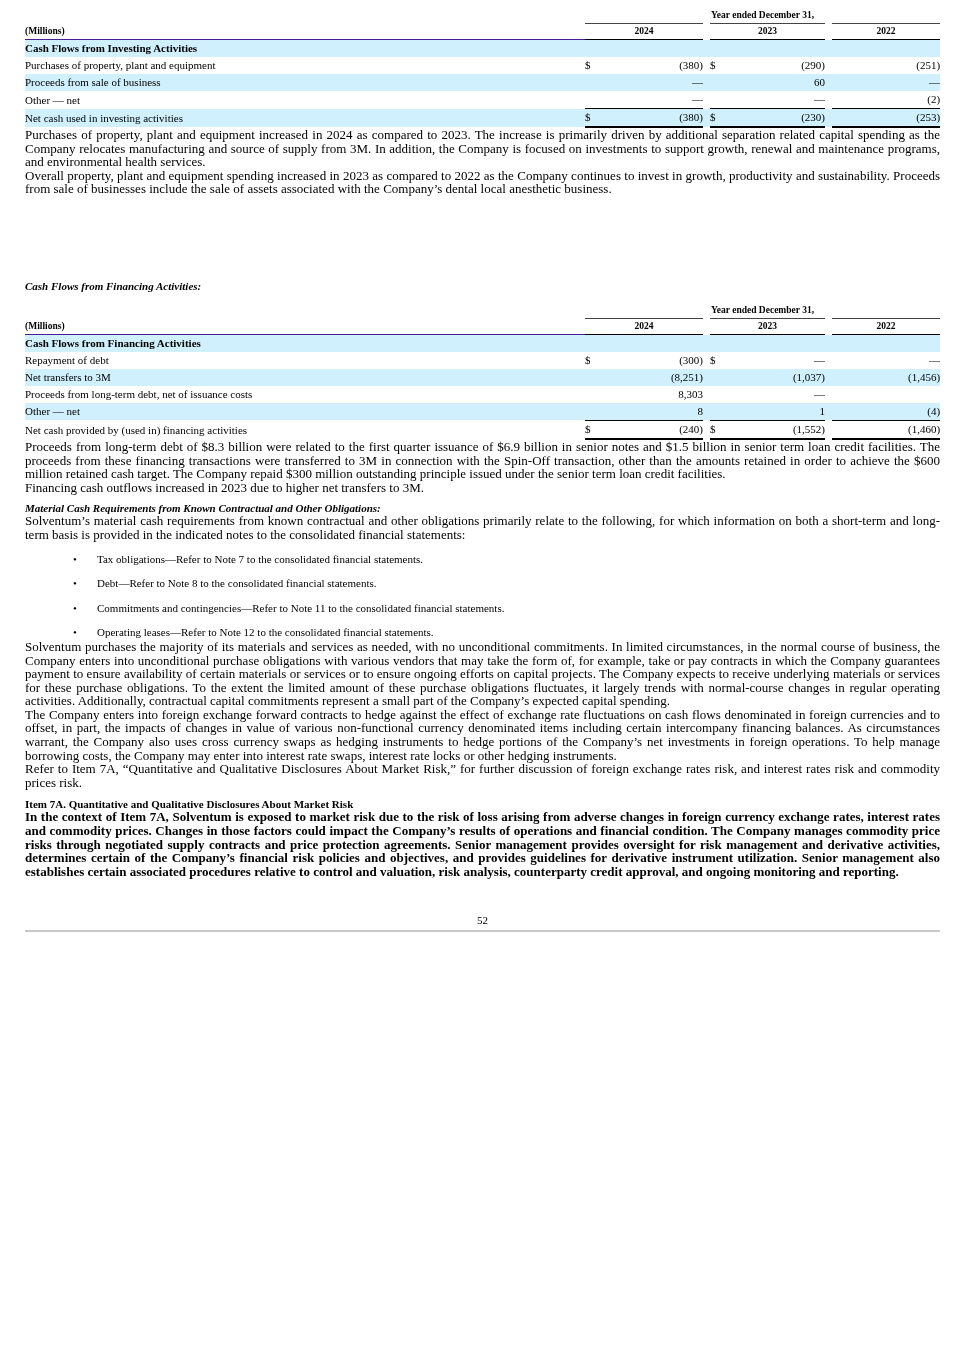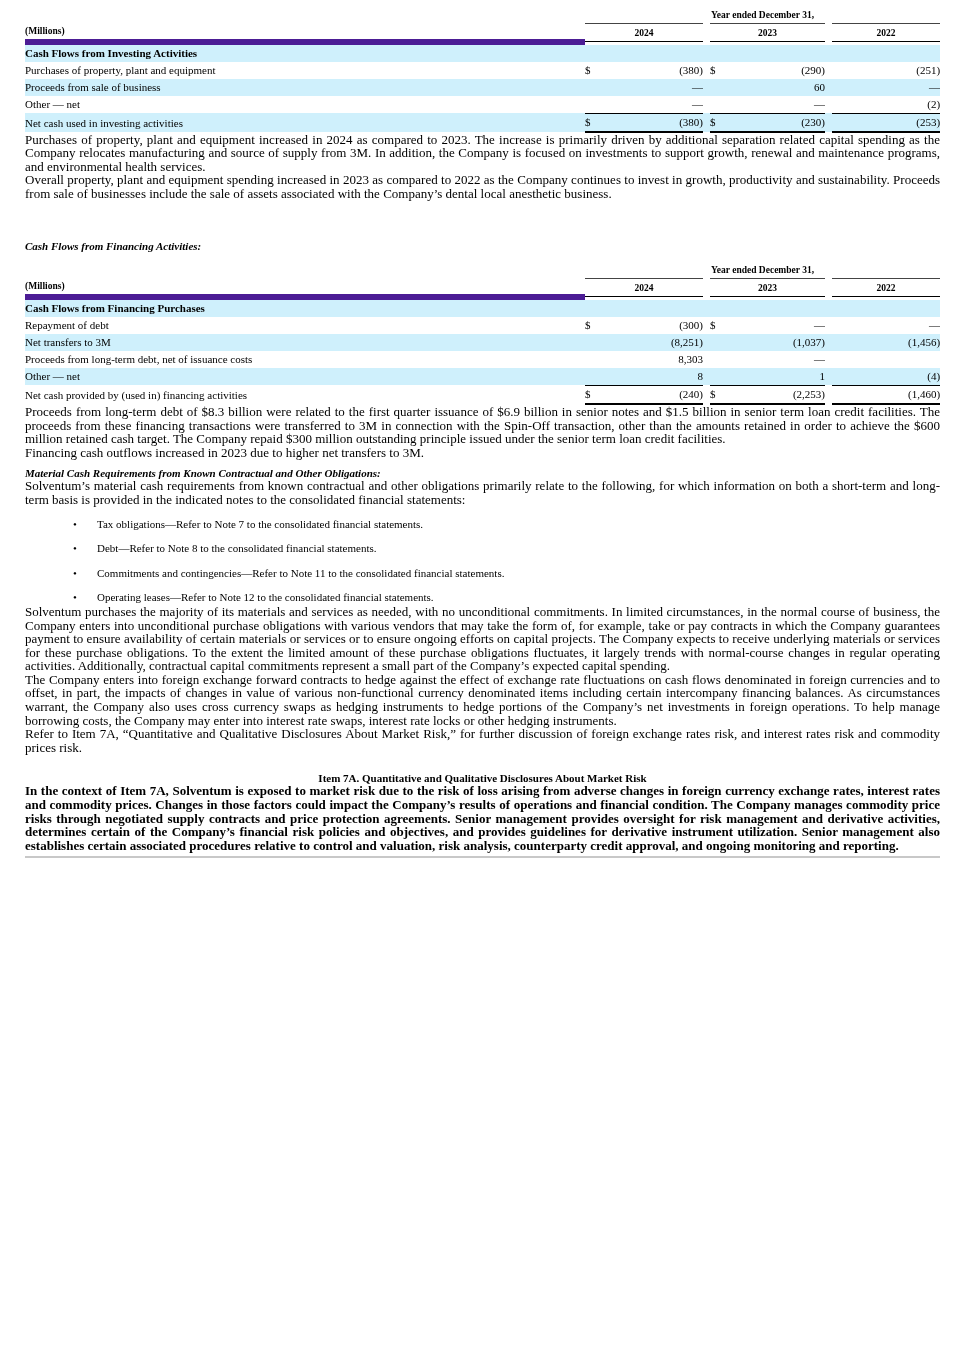--- a/index.html
+++ b/index.html
@@ -9,51 +9,51 @@
     color:#000;
   }
   .page { padding:8px 25px 17px 25px; }
 
   
   table.fin { width:100%; border-collapse:collapse; table-layout:fixed; font-size:11px; }
   table.fin td { padding:2px 0 3px 0; vertical-align:bottom; overflow:hidden; white-space:nowrap; }
   td.period { text-align:center; font-weight:bold; font-size:9.5px; padding:0 0 2px 0; }
   td.yr { text-align:center; font-weight:bold; font-size:9.5px;
           border-top:1px solid #444; border-bottom:1px solid #000; padding:1px 0 3px 0; }
-  td.millions { font-weight:bold; font-size:9.5px; border-bottom:6px solid #4c1d95; vertical-align:bottom; }
+  td.millions { font-weight:bold; font-size:9.5px; border-bottom:1px solid #4c1d95; vertical-align:bottom; }
   tr.section td { font-weight:bold; }
   tr.shade { background:var(--shade, #cff0fc); }
   td.d { text-align:left; padding-left:3px; }
   td.v { text-align:right; padding-right:3px; }
   tr.total td.d, tr.total td.v { border-top:1px solid #000; border-bottom:2px solid #000; }
 
   
   p.body { font-size:13px; line-height:13.6px; text-align:justify; margin:0; }
   .h-bi { font-size:11px; font-weight:bold; font-style:italic; margin:0; }
   .h-b  { font-size:11px; font-weight:bold; margin:0; }
 
   .bullet { display:flex; font-size:11px; line-height:13.6px; margin:0 0 0 48px; }
   .bullet .mark { width:24px; flex:0 0 24px; }
 
   
   .mt-invest-p1 { margin-top:22px; }
   .mt-invest-p2 { margin-top:14px; }
-  .mt-fin-head  { margin-top:40px;font-family:Liberation Serif, serif; }
+  .mt-fin-head  { margin-top:84px;font-family:Liberation Serif, serif; }
   .mt-fin-table { margin-top:11px; }
   .mt-fin-p1    { margin-top:16px; }
   .mt-fin-p2    { margin-top:22px; }
   .mt-mat-head  { margin-top:8px; }
   .mt-mat-intro { margin-top:12px; }
   .mt-bullet1   { margin-top:11px; }
   .mt-bullet    { margin-top:11px; }
   .mt-purch     { margin-top:10px; }
   .mt-fi-head   { margin-top:9px; }
   .mt-fi-para   { margin-top:10px; }
   .mt-refer     { margin-top:5px; }
-  .mt-7a-head   { margin-top:18px;text-align:center; }
+  .mt-7a-head   { margin-top:9px; }
   .mt-7a-para   { margin-top:5px;font-weight:bold; }
 
   
   .page-num { text-align:center; font-size:11px; margin-top:36px; }
   .footer-rule { border:none; height:2px; background:#c8c8c8; margin:4px 0 0 0; }
 </style>
 </head>
 <body>
 
 <div class="page">
@@ -161,21 +161,21 @@
         <td class="millions">(Millions)</td>
         <td class="yr" colspan="2">2024</td>
         <td></td>
         <td class="yr" colspan="2">2023</td>
         <td></td>
         <td class="yr" colspan="2">2022</td>
       </tr>
     </thead>
     <tbody>
         <tr class="shade section">
-          <td class="lbl" colspan="9">Cash Flows from Financing Purchases</td>
+          <td class="lbl" colspan="9">Cash Flows from Financing Activities</td>
         </tr>
         <tr class="data">
           <td class="lbl">Repayment of debt</td>
           <td class="d">$</td>
           <td class="v">(300)</td>
           <td class="s"></td>
           <td class="d">$</td>
           <td class="v">—</td>
           <td class="s"></td>
           <td class="d"></td>
@@ -213,21 +213,21 @@
           <td class="s"></td>
           <td class="d"></td>
           <td class="v">(4)</td>
         </tr>
         <tr class="total">
           <td class="lbl">Net cash provided by (used in) financing activities</td>
           <td class="d">$</td>
           <td class="v">(240)</td>
           <td class="s"></td>
           <td class="d">$</td>
-          <td class="v">(2,253)</td>
+          <td class="v">(1,552)</td>
           <td class="s"></td>
           <td class="d"></td>
           <td class="v">(1,460)</td>
         </tr>
       </tbody>
   </table>
 
   <p class="body mt-fin-p1">Proceeds from long-term debt of $8.3 billion were related to the first quarter issuance of $6.9 billion in senior notes and $1.5 billion in senior term loan credit facilities. The proceeds from these financing transactions were transferred to 3M in connection with the Spin-Off transaction, other than the amounts retained in order to achieve the $600 million retained cash target. The Company repaid $300 million outstanding principle issued under the senior term loan credit facilities.</p>
   <p class="body mt-fin-p2">Financing cash outflows increased in 2023 due to higher net transfers to 3M.</p>
 
@@ -252,15 +252,16 @@
   </div>
 
   <p class="body mt-purch">Solventum purchases the majority of its materials and services as needed, with no unconditional commitments. In limited circumstances, in the normal course of business, the Company enters into unconditional purchase obligations with various vendors that may take the form of, for example, take or pay contracts in which the Company guarantees payment to ensure availability of certain materials or services or to ensure ongoing efforts on capital projects. The Company expects to receive underlying materials or services for these purchase obligations. To the extent the limited amount of these purchase obligations fluctuates, it largely trends with normal-course changes in regular operating activities. Additionally, contractual capital commitments represent a small part of the Company’s expected capital spending.</p>
 
   <p class="body mt-fi-para">The Company enters into foreign exchange forward contracts to hedge against the effect of exchange rate fluctuations on cash flows denominated in foreign currencies and to offset, in part, the impacts of changes in value of various non-functional currency denominated items including certain intercompany financing balances. As circumstances warrant, the Company also uses cross currency swaps as hedging instruments to hedge portions of the Company’s net investments in foreign operations. To help manage borrowing costs, the Company may enter into interest rate swaps, interest rate locks or other hedging instruments.</p>
   <p class="body mt-refer">Refer to Item 7A, “Quantitative and Qualitative Disclosures About Market Risk,” for further discussion of foreign exchange rates risk, and interest rates risk and commodity prices risk.</p>
 
   <p class="h-b mt-7a-head">Item 7A. Quantitative and Qualitative Disclosures About Market Risk</p>
   <p class="body mt-7a-para">In the context of Item 7A, Solventum is exposed to market risk due to the risk of loss arising from adverse changes in foreign currency exchange rates, interest rates and commodity prices. Changes in those factors could impact the Company’s results of operations and financial condition. The Company manages commodity price risks through negotiated supply contracts and price protection agreements. Senior management provides oversight for risk management and derivative activities, determines certain of the Company’s financial risk policies and objectives, and provides guidelines for derivative instrument utilization. Senior management also establishes certain associated procedures relative to control and valuation, risk analysis, counterparty credit approval, and ongoing monitoring and reporting.</p>
 
+  <div class="page-num">52</div>
   <hr class="footer-rule">
 
 </div>
 
 </body></html>

